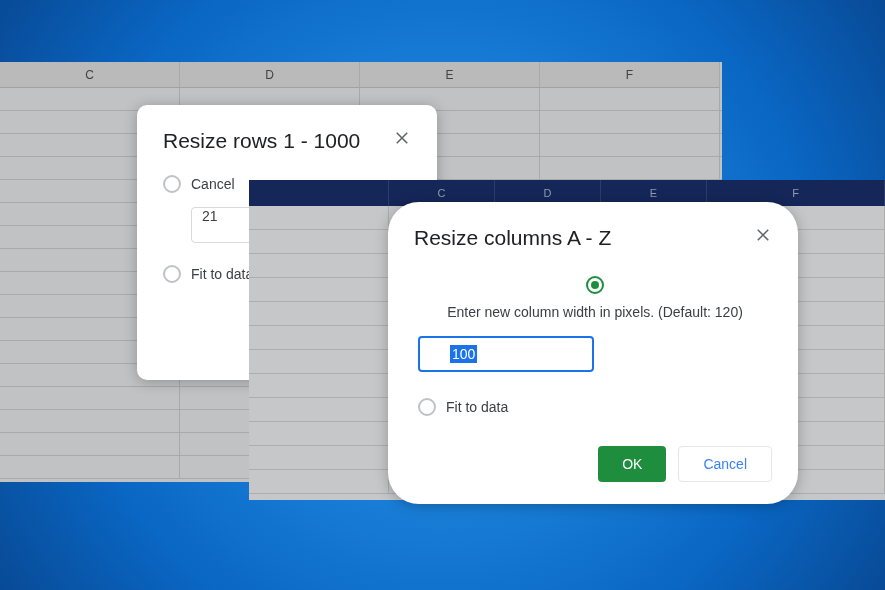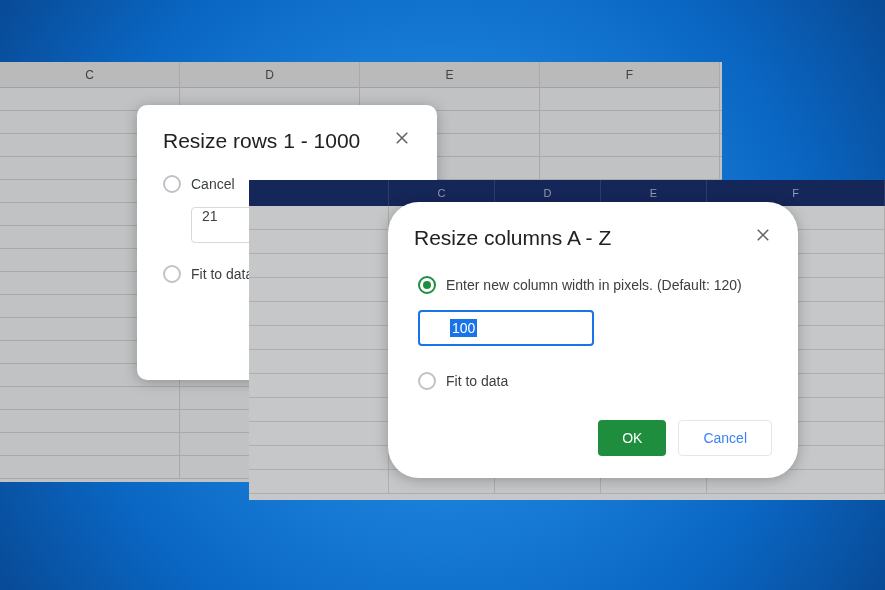--- a/index.html
+++ b/index.html
@@ -156,21 +156,21 @@
     align-items: flex-start;
   }
 
   
   .dialog-cols {
     left: 388px;
     top: 202px;
     width: 410px;
     border-radius: 31px;
   }
-  .dialog-cols .radio-row.first { margin-top: 26px; margin-left: 4px; }
+  .dialog-cols .radio-row.first { margin-top: 26px; margin-left: 4px; flex-direction: column; }
   .dialog-cols .wide-input {
     margin-top: 16px;
     margin-left: 4px;
     width: 176px;
     height: 36px;
     border: 2px solid #1a73e8;
     border-radius: 4px;
     padding: 0 10px;
     display: flex;
     align-items: center;

